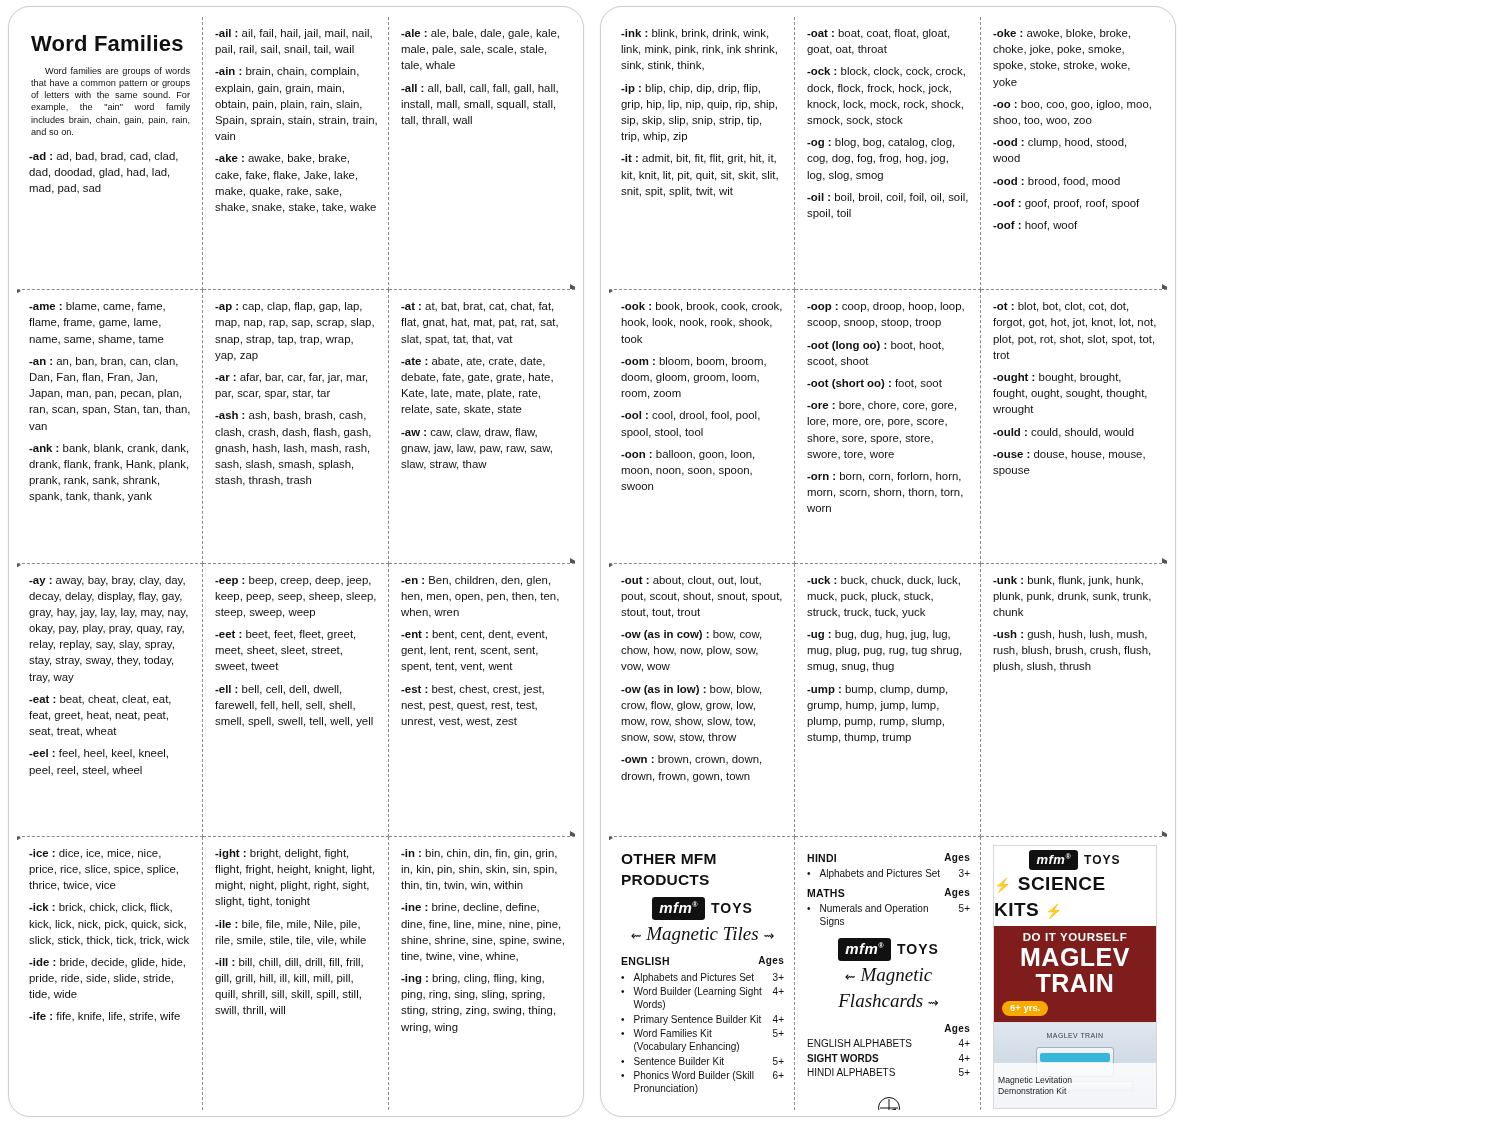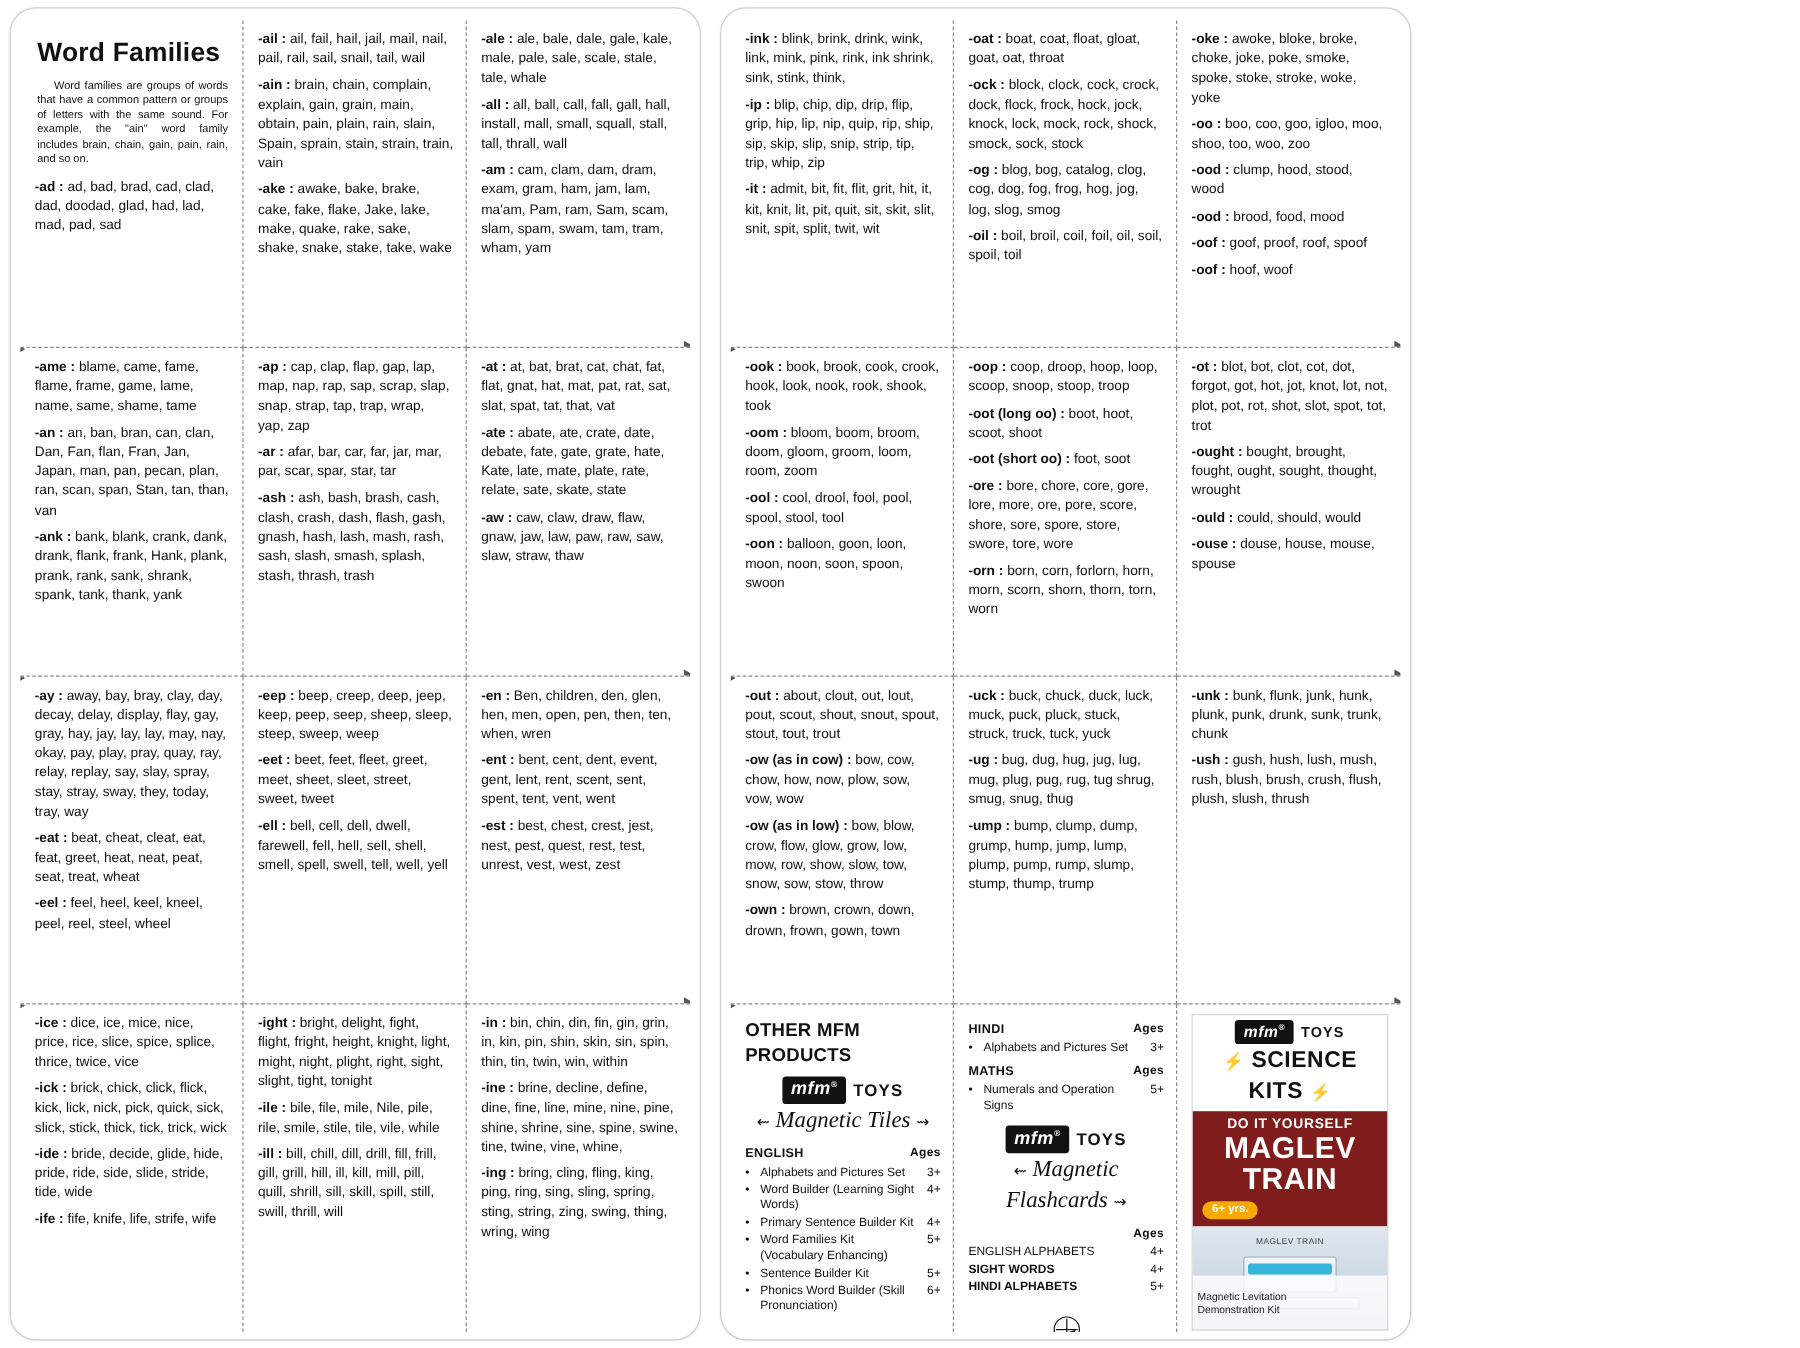--- a/index.html
+++ b/index.html
@@ -168,21 +168,21 @@
   
   .sci {
     border:1px solid #d8d8d8;
     background:#fff;
   }
   .sci-head {
     display:flex; align-items:center; justify-content:center; gap:6px;
     padding:4px 2px 0 2px;
   }
   .sci-title {
-    text-align:center;
+    text-align:left;
     font-weight:bold;
     font-size:19px;
     letter-spacing:0.5px;
     margin:1px 0 3px 0;
   }
   .bolt { color:#f5b400; font-size:14px; }
   .pink {
     background:#7f1d1d;
     color:#fff;
     text-align:center;
@@ -251,21 +251,20 @@
         <p class="fam"><span class="key">-ad :</span> <span class="words">ad, bad, brad, cad, clad, dad, doodad, glad, had, lad, mad, pad, sad</span></p>
       </div>
       <div class="cell br bb">
         <p class="fam"><span class="key">-ail :</span> <span class="words">ail, fail, hail, jail, mail, nail, pail, rail, sail, snail, tail, wail</span></p>
         <p class="fam"><span class="key">-ain :</span> <span class="words">brain, chain, complain, explain, gain, grain, main, obtain, pain, plain, rain, slain, Spain, sprain, stain, strain, train, vain</span></p>
         <p class="fam"><span class="key">-ake :</span> <span class="words">awake, bake, brake, cake, fake, flake, Jake, lake, make, quake, rake, sake, shake, snake, stake, take, wake</span></p>
       </div>
       <div class="cell bb">
         <p class="fam"><span class="key">-ale :</span> <span class="words">ale, bale, dale, gale, kale, male, pale, sale, scale, stale, tale, whale</span></p>
         <p class="fam"><span class="key">-all :</span> <span class="words">all, ball, call, fall, gall, hall, install, mall, small, squall, stall, tall, thrall, wall</span></p>
-        <p class="fam"><span class="key">-am :</span> <span class="words">cam, clam, dam, dram, exam, gram, ham, jam, lam, ma'am, Pam, ram, Sam, scam, slam, spam, swam, tam, tram, wham, yam</span></p>
         <div class="arrow" style="right:-2px;bottom:-3px;"></div>
       </div>
 
       <div class="cell br bb">
         <p class="fam"><span class="key">-ame :</span> <span class="words">blame, came, fame, flame, frame, game, lame, name, same, shame, tame</span></p>
         <p class="fam"><span class="key">-an :</span> <span class="words">an, ban, bran, can, clan, Dan, Fan, flan, Fran, Jan, Japan, man, pan, pecan, plan, ran, scan, span, Stan, tan, than, van</span></p>
         <p class="fam"><span class="key">-ank :</span> <span class="words">bank, blank, crank, dank, drank, flank, frank, Hank, plank, prank, rank, sank, shrank, spank, tank, thank, yank</span></p>
         <div class="arrow" style="left:-3px;top:-3px;"></div>
       </div>
       <div class="cell br bb">
@@ -465,21 +464,21 @@
         <ul class="plist">
           <li>
               <span class="pname" style="font-weight:normal;">ENGLISH ALPHABETS</span>
               <span class="page">4+</span>
             </li>
           <li>
               <span class="pname" style="font-weight:bold;">SIGHT WORDS</span>
               <span class="page">4+</span>
             </li>
           <li>
-              <span class="pname" style="font-weight:bold;">HINDI ALPHABETS</span>
+              <span class="pname" style="font-weight:normal;">HINDI ALPHABETS</span>
               <span class="page">5+</span>
             </li>
         </ul>
 
         <div class="web">
           <span class="globe">
               <span class="cursor"></span>
             </span>
           <span>www.mfmtoys.com</span>
         </div>

